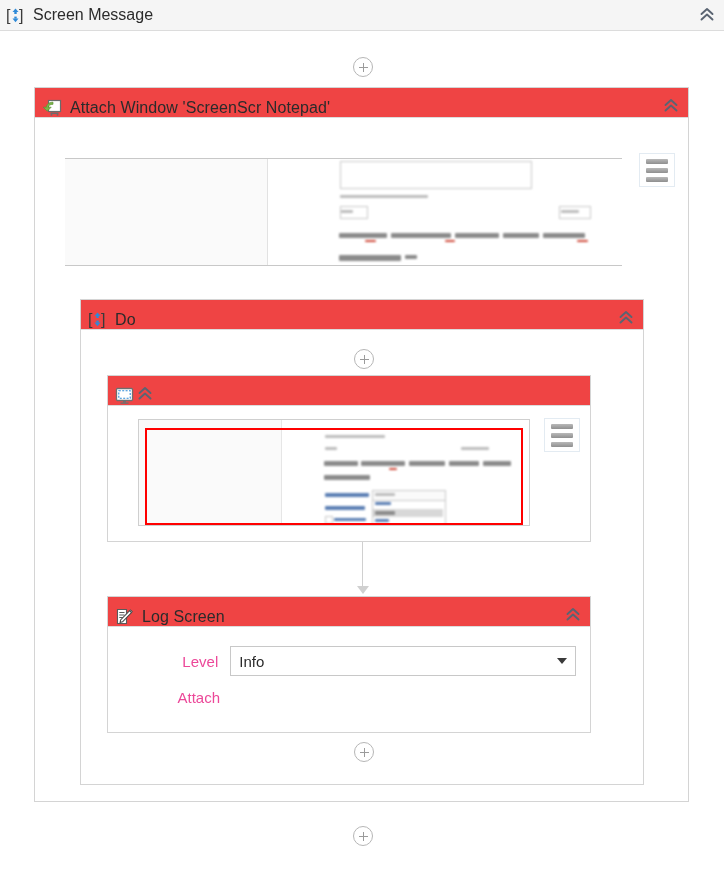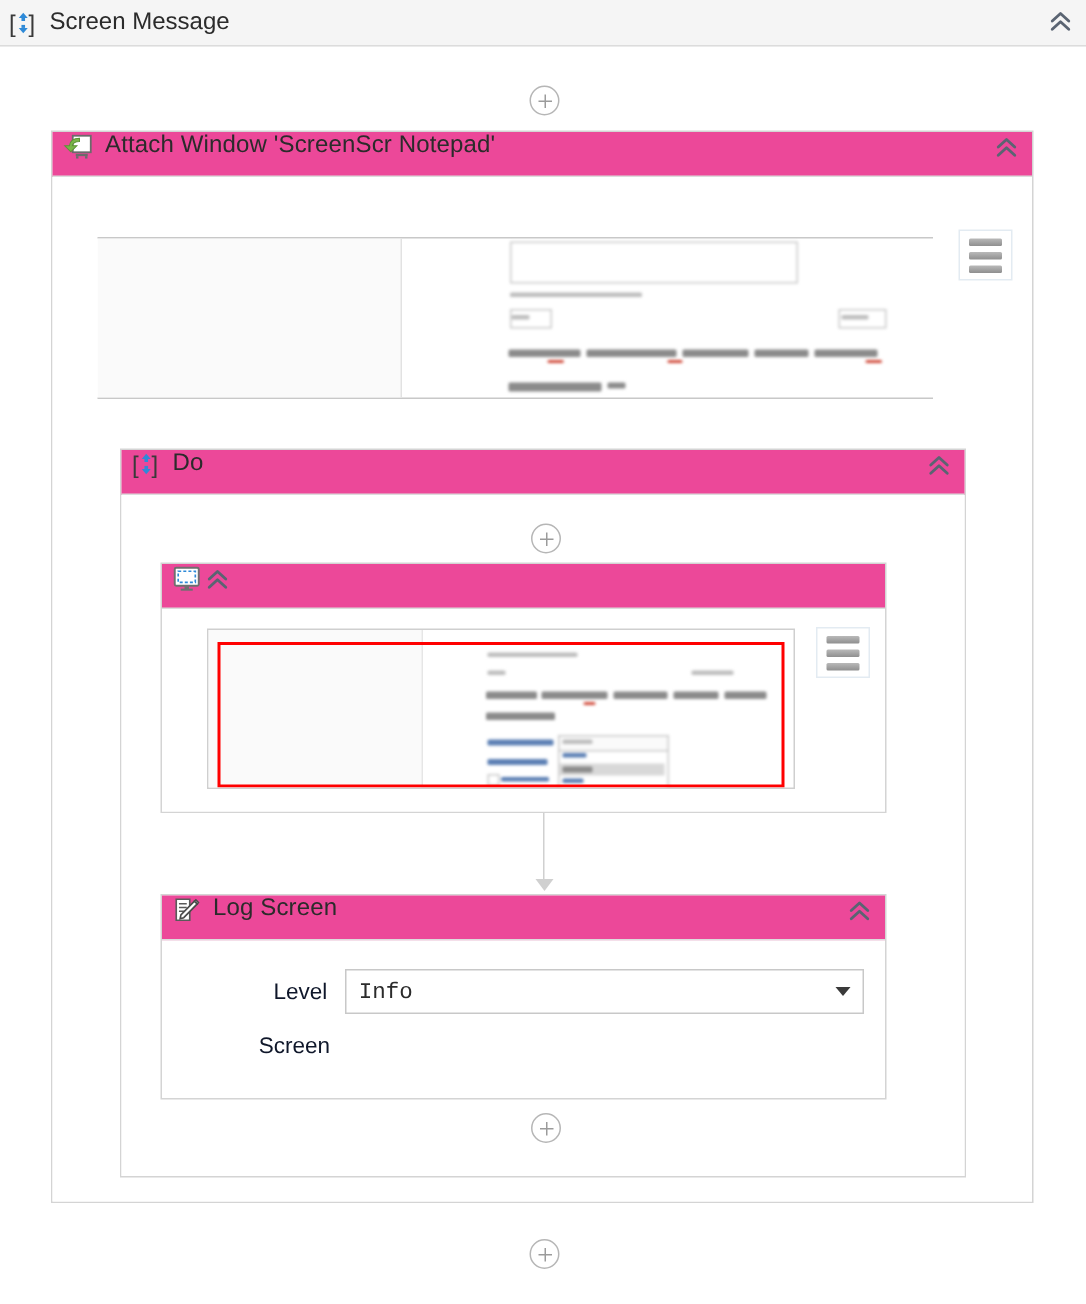--- a/index.html
+++ b/index.html
@@ -13,22 +13,22 @@
     position:relative;
   }
 
   
   .act{
     border:1px solid #d4d4d4;
     background:#ffffff;
     box-sizing:border-box;
   }
   .act-head{
-    display:flex;align-items:flex-start;
-    background:#ec4899;
+    display:flex;align-items:flex-end;
+    background:#ef4444;
     border-bottom:1px solid #dcdcdc;
     height:30px;
     padding:0 6px 0 7px;
     box-sizing:border-box;
   }
   .act-head .ttl{
     flex:1 1 auto;
     font-size:16px;
     color:#2b2b2b;
     white-space:nowrap;
@@ -94,27 +94,27 @@
   .tline{position:absolute;background:#8b8b8b;height:2px;border-radius:1px;}
   .tline.lt{background:#bdbdbd;}
   .tline.blu{background:#5b7fb4;}
   .tline.red{background:#d04a3a;}
   .tbox{position:absolute;border:1px solid #c9c9c9;background:#fff;}
   .tgray{position:absolute;background:#f2f2f2;}
   .redsel{position:absolute;border:2px solid #ff0000;box-sizing:border-box;background:transparent;}
 
   
   .fld-row{display:flex;align-items:center;}
-  .fld-lbl{font-size:15px;color:#0f172a;text-align:right;}
+  .fld-lbl{font-size:15px;color:#ec4899;text-align:right;}
   .fld-ctl{
     border:1px solid #c8c8c8;background:#fff;height:30px;
     display:flex;align-items:center;box-sizing:border-box;
     font-size:15px;color:#2b2b2b;padding:0 8px;
   }
-  .fld-ctl .val{flex:1;white-space:nowrap;overflow:hidden;font-family:Liberation Mono, monospace;}
+  .fld-ctl .val{flex:1;white-space:nowrap;overflow:hidden;}
   .caret{width:0;height:0;border-left:5px solid transparent;border-right:5px solid transparent;border-top:6px solid #3a3a3a;margin-left:6px;}
 </style>
 </head>
 <body>
 
 <div id="root-seq">
 
   <div id="root-head">
     <span class="ico">
       <svg width="19" height="19" viewBox="0 0 19 19">
@@ -304,21 +304,21 @@
 
               <div class="fld-row" style="position:absolute;left:16px;top:19px;width:452px;">
                 <div class="fld-lbl" style="width:96px;">Level</div>
                 <div class="fld-ctl" style="margin-left:12px;width:352px;">
                   <span class="val">Info</span>
                   <span class="caret"></span>
                 </div>
               </div>
 
               <div class="fld-row" style="position:absolute;left:16px;top:62px;width:452px;">
-                <div class="fld-lbl" style="width:96px;">Screen</div>
+                <div class="fld-lbl" style="width:96px;">Attach</div>
               </div>
             </div>
           </div>
 
           <div class="plus" style="left:273px;top:412px;"></div>
         </div>
       </div>
     </div>
   </div>
 

